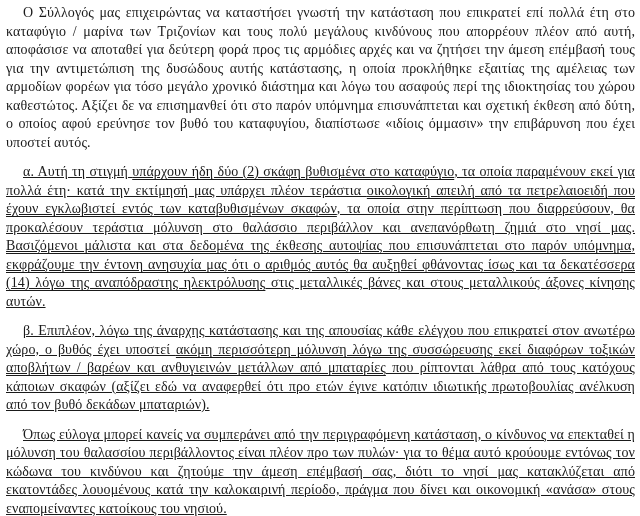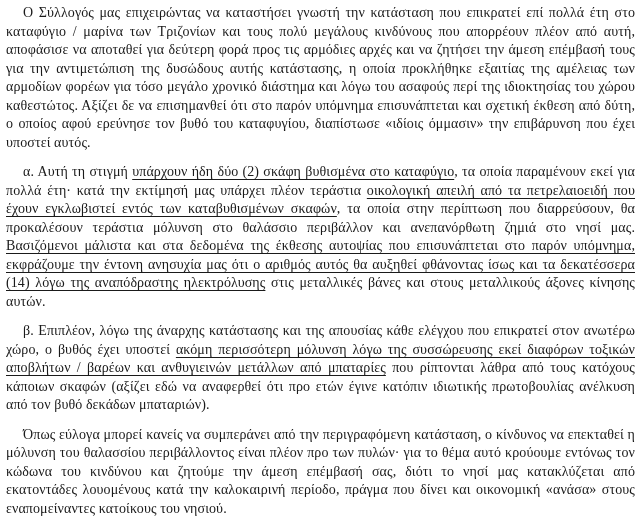--- a/index.html
+++ b/index.html
@@ -23,20 +23,21 @@
     color: #1a1a1a;
     text-align: justify;
     letter-spacing: 0.1px;
   }
   .para {
     margin: 0;
     text-indent: 17px;
   }
   .para + .para {
     margin-top: 11px;
+    text-decoration: underline;
   }
   .seg {
     
   }
   .seg.u {
     text-decoration: underline;
     text-decoration-thickness: 1px;
     text-underline-offset: 2.5px;
   }
 </style>

